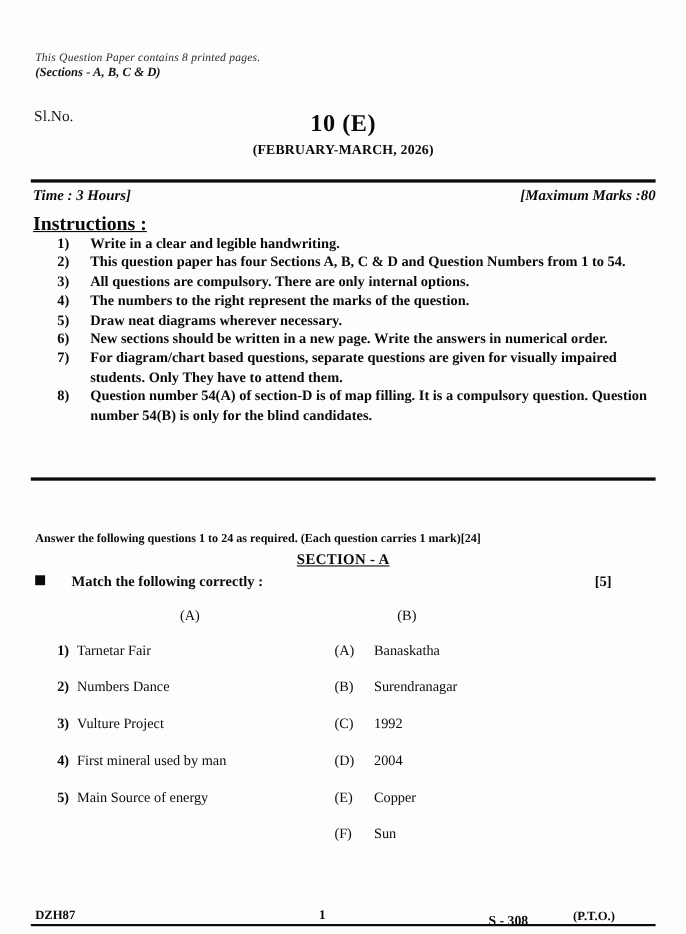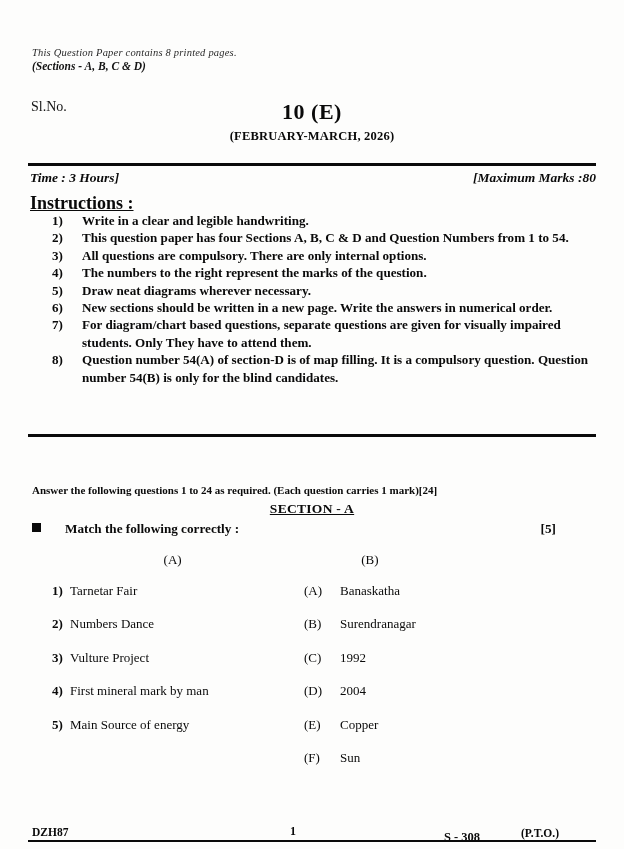--- a/index.html
+++ b/index.html
@@ -340,21 +340,21 @@
       </span>
       <span class="cell-b">
         <span class="b-key">(C)</span>
         <span class="b-label">1992</span>
       </span>
     </div>
 
     <div class="match-row">
       <span class="cell-a">
         <span class="a-num">4)</span>
-        <span class="a-label">First mineral mark by man</span>
+        <span class="a-label">First mineral used by man</span>
       </span>
       <span class="cell-b">
         <span class="b-key">(D)</span>
         <span class="b-label">2004</span>
       </span>
     </div>
 
     <div class="match-row">
       <span class="cell-a">
         <span class="a-num">5)</span>

